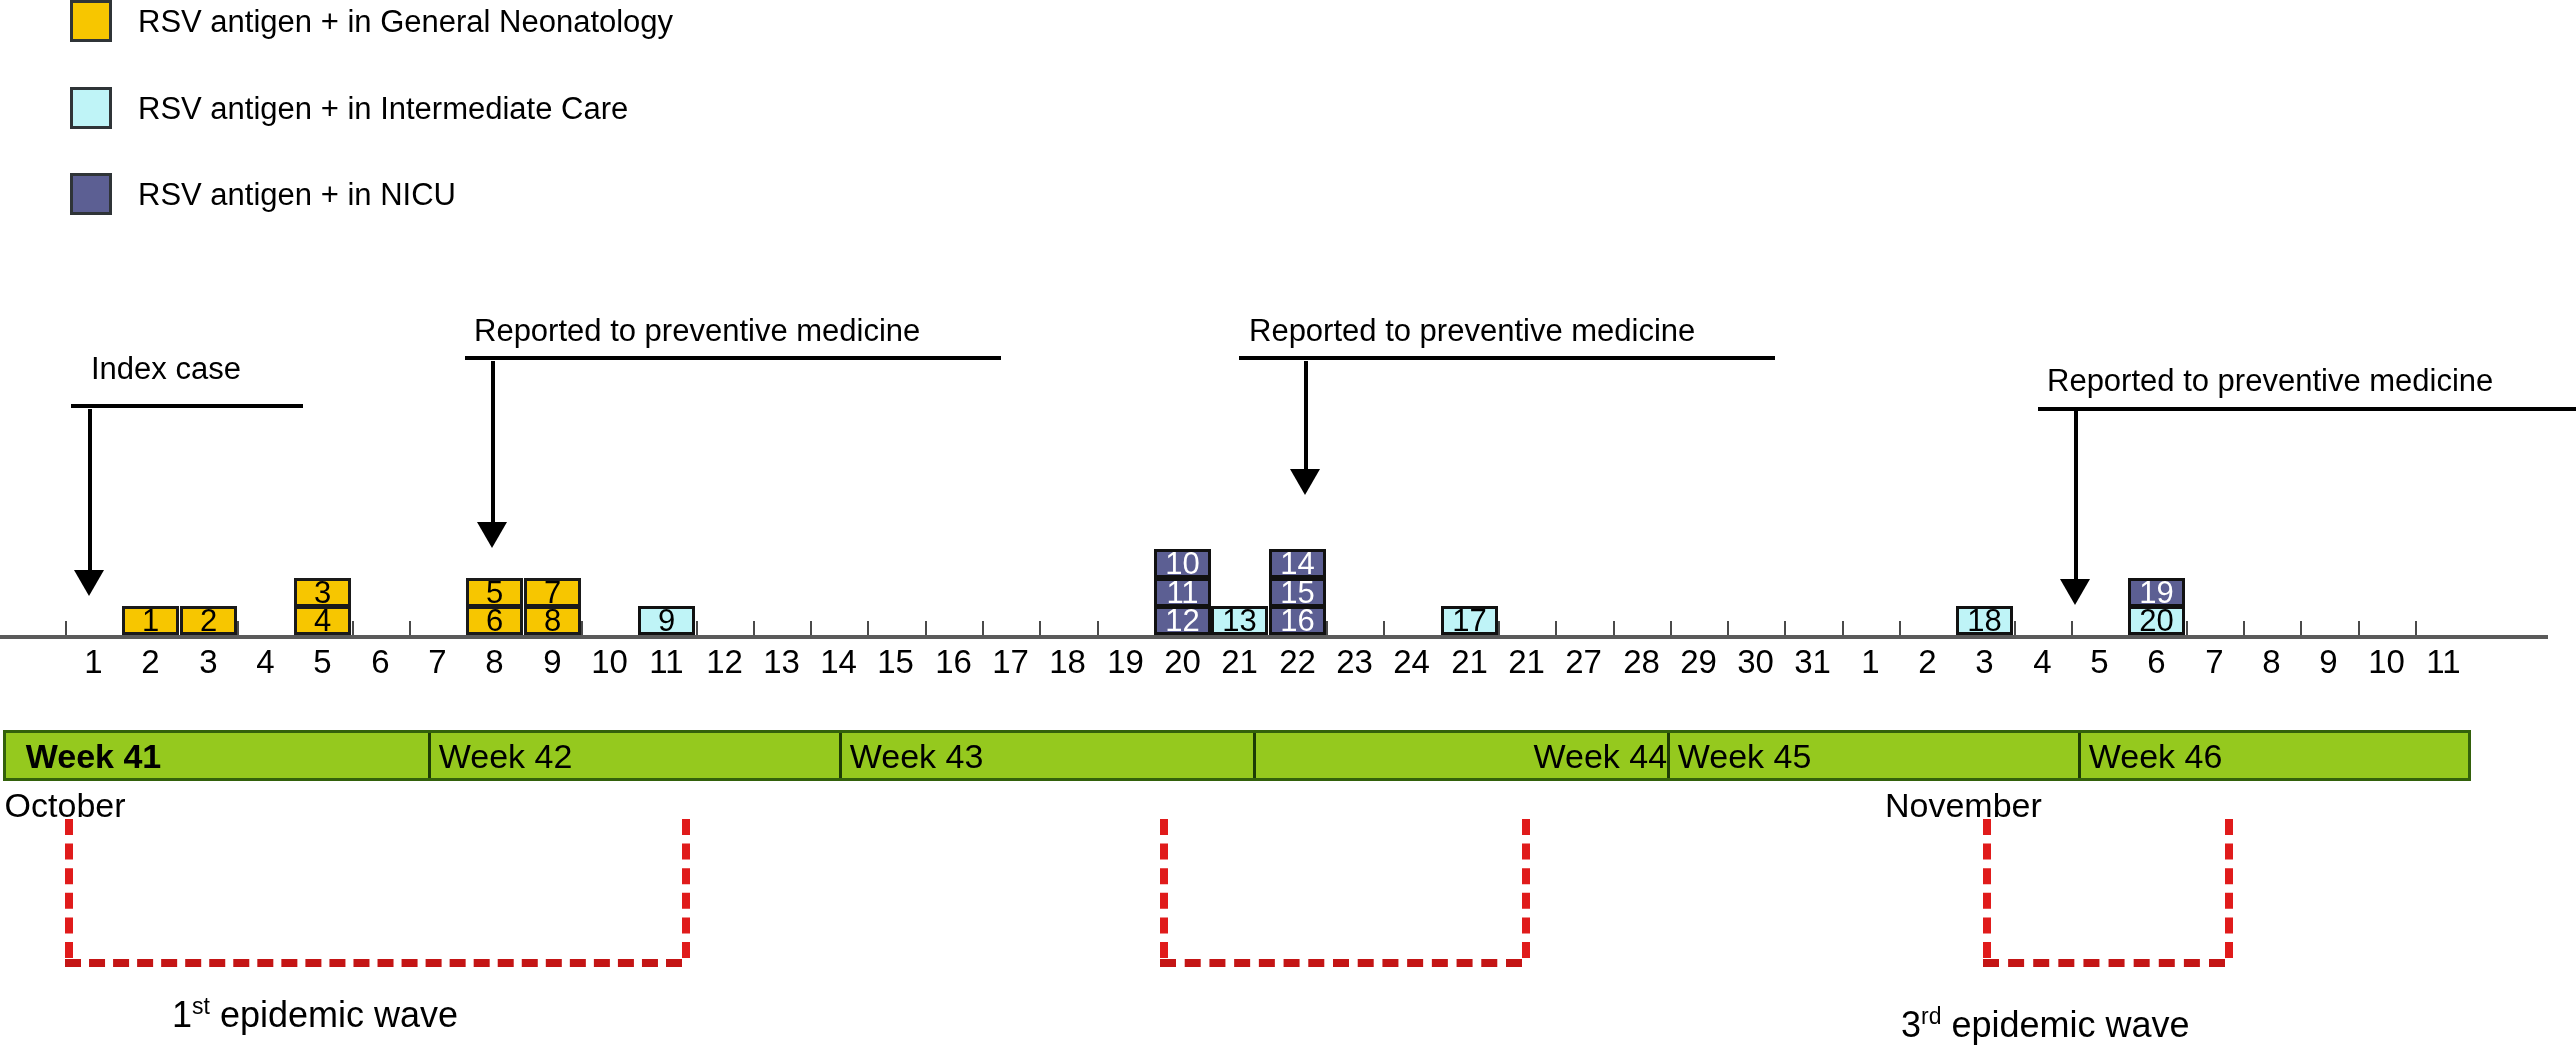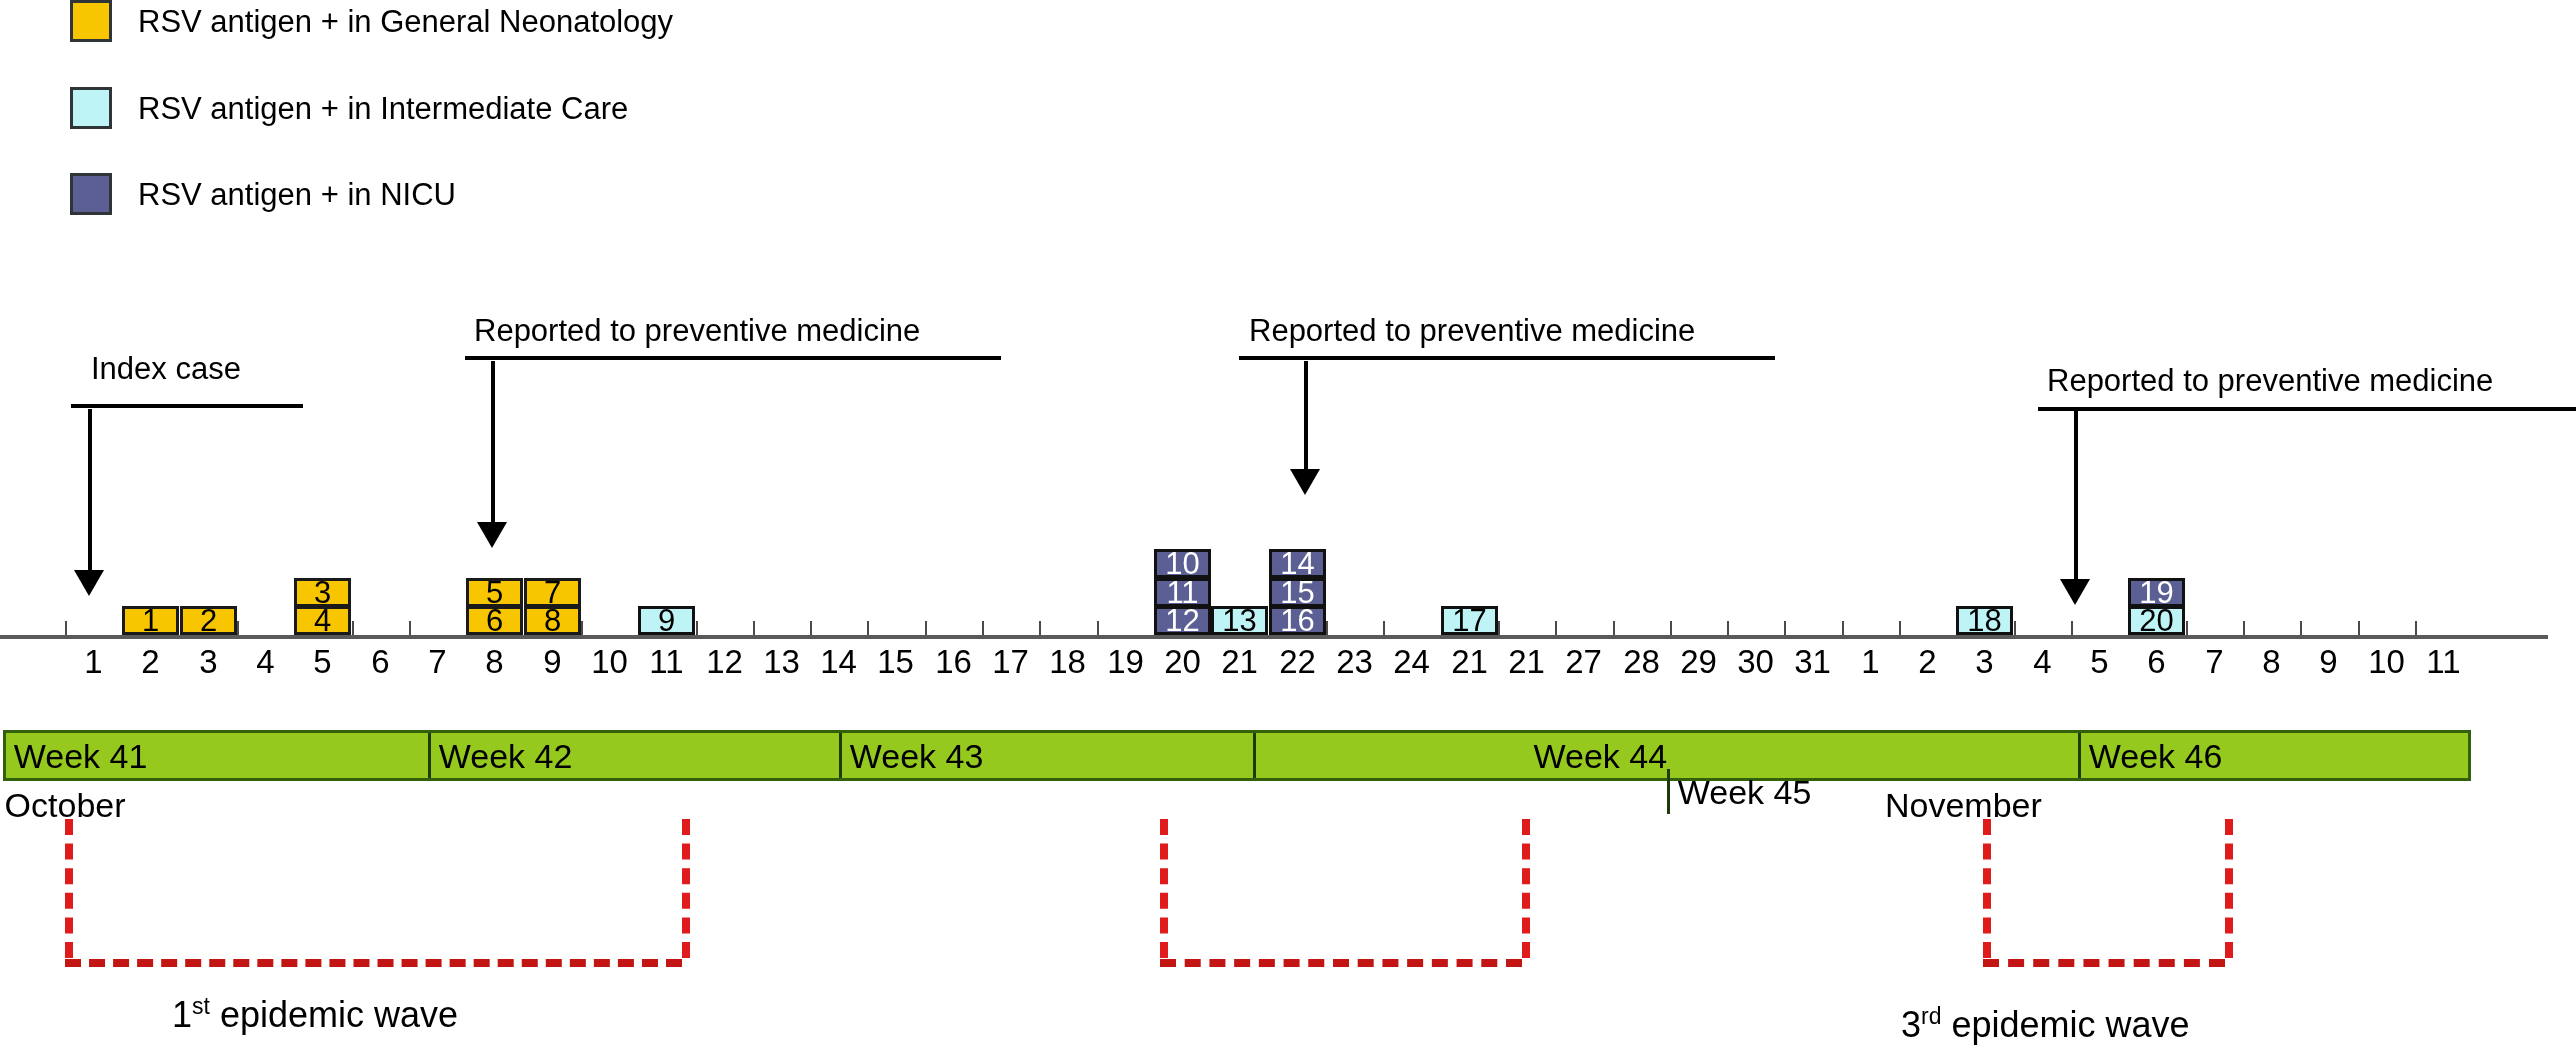--- a/index.html
+++ b/index.html
@@ -224,33 +224,33 @@
     <div class="ann-arrow-head" style="left: 477px; top: 522px;"></div>
     <div class="ann-label" style="left: 1249px; top: 314px;">Reported to preventive medicine</div>
     <div class="ann-underline" style="left: 1239px; top: 356px; width: 536px;"></div>
     <div class="ann-arrow-stem" style="left: 1304px; top: 361px; height: 108px;"></div>
     <div class="ann-arrow-head" style="left: 1290px; top: 469px;"></div>
     <div class="ann-label" style="left: 2047px; top: 364px;">Reported to preventive medicine</div>
     <div class="ann-underline" style="left: 2038px; top: 407px; width: 538px;"></div>
     <div class="ann-arrow-stem" style="left: 2074px; top: 411px; height: 168px;"></div>
     <div class="ann-arrow-head" style="left: 2060px; top: 579px;"></div>
     <div id="weekband" style="left: 3.1px; top: 730px; width: 2468px; height: 51px;">
-      <div class="week-cell" style="left: 0px; width: 351px;">
+      <div class="week-cell" style="left: 12px; width: 351px; font-weight: bold;">
         <span class="week-label">Week 41</span>
       </div>
       <div class="week-cell" style="left: 422px; width: 410px;">
         <span class="week-label">Week 42</span>
       </div>
       <div class="week-cell" style="left: 833px; width: 414px;">
         <span class="week-label">Week 43</span>
       </div>
       <div class="week-cell" style="left: 1247px; width: 414px; justify-content: flex-end;">
         <span class="week-label">Week 44</span>
       </div>
-      <div class="week-cell" style="left: 1661px; width: 450px; margin-top: 36px;">
+      <div class="week-cell" style="left: 1661px; width: 450px;">
         <span class="week-label">Week 45</span>
       </div>
       <div class="week-cell" style="left: 2072px; width: 390px;">
         <span class="week-label">Week 46</span>
       </div>
     </div>
     <div class="month-label" style="left: 4.6px; top: 788px;">October</div>
     <div class="month-label" style="left: 1885px; top: 788px;">November</div>
     <div class="brk-v" style="left: 65px; top: 819px; height: 139px;"></div>
     <div class="brk-v" style="left: 682px; top: 819px; height: 139px;"></div>

